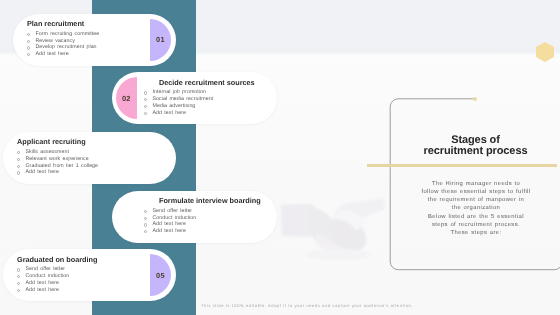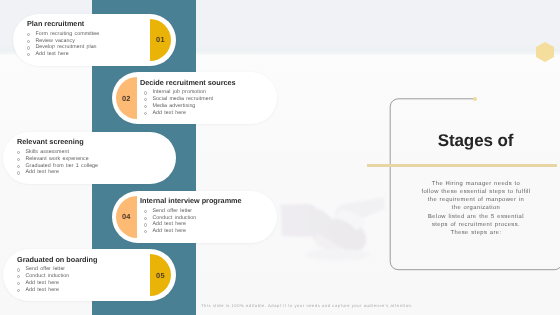--- a/index.html
+++ b/index.html
@@ -11,36 +11,36 @@
   .teal{position:absolute;left:91.5px;top:0;width:104px;height:315px;background:#4a8094;}
 
   .photo{position:absolute;left:276px;top:191px;width:115px;height:76px;opacity:0.8;}
 
   .hex{position:absolute;left:536px;top:42px;width:18px;height:20px;}
 
   .rrect{position:absolute;left:385px;top:92px;width:180px;height:184px;overflow:visible;}
   .golddot{position:absolute;left:473px;top:97px;width:4.2px;height:4.2px;border-radius:50%;background:#ecdc9c;}
   .goldline{position:absolute;left:367.3px;top:163.9px;width:189.4px;height:3.4px;background:#e7d5a3;}
 
-  .stitle{position:absolute;left:395px;top:134.5px;width:161px;text-align:center;font-size:17px;font-weight:bold;color:#262626;line-height:11.8px;letter-spacing:-0.1px;}
+  .stitle{position:absolute;left:395px;top:134.5px;width:161px;text-align:center;font-size:11px;font-weight:bold;color:#262626;line-height:11.8px;letter-spacing:-0.1px;}
   .sbody{position:absolute;left:406px;top:179.5px;width:140px;text-align:center;font-size:5.8px;color:#5f5f5f;line-height:8.25px;letter-spacing:0.42px;word-spacing:0.5px;}
 
   .card{position:absolute;height:52px;border-radius:26px;background:#fff;box-shadow:0 0.6px 2.2px rgba(80,100,120,.09);}
   .card .cap{position:absolute;top:5px;height:42px;width:21px;display:flex;align-items:center;justify-content:center;font-size:7.4px;font-weight:bold;color:#4a3a26;letter-spacing:.2px;}
-  .card.odd .cap{right:4.9px;border-radius:0 21px 21px 0;background:#eab308;}
-  .card.even .cap{left:3.8px;border-radius:21px 0 0 21px;background:#fdba74;}
+  .card.odd .cap{right:4.9px;border-radius:0 21px 21px 0;background:#c4b5fd;}
+  .card.even .cap{left:3.8px;border-radius:21px 0 0 21px;background:#f9a8d4;}
 
   .ctitle{position:absolute;font-size:7.3px;font-weight:bold;color:#2d2d2d;white-space:nowrap;letter-spacing:-0.02px;line-height:7.3px;}
   .cul{position:absolute;margin:0;padding:0;list-style:none;}
   .cul li{font-size:5.3px;color:#5f5f5f;line-height:6.85px;position:relative;padding-left:8.4px;white-space:nowrap;word-spacing:0.75px;letter-spacing:0.035px;}
   .cul li:before{content:"";position:absolute;left:0px;top:1.95px;width:3.2px;height:3.2px;border:0.8px solid #aaa;border-radius:50%;box-sizing:border-box;}
 
   .card.odd .ctitle{left:14.4px;top:6.3px;}
   .card.odd .cul{left:14.4px;top:17.2px;}
-  .card.even .ctitle{left:20px;top:6.3px;padding-left:8px;}
+  .card.even .ctitle{left:39px;top:6.3px;padding-left:8px;}
   .card.even .cul{left:32.1px;top:17.2px;}
 
   .footer{position:absolute;left:201px;top:302.6px;font-size:4.1px;color:#a8a8a8;letter-spacing:.57px;white-space:nowrap;}
 </style>
 </head>
 <body>
 
 <div class="slide">
   <div class="bg-top"></div>
   <div class="bg-bot"></div>
@@ -77,20 +77,21 @@
   </div>
 
   <svg class="rrect" viewBox="0 0 180 184" xmlns="http://www.w3.org/2000/svg">
     <path d="M 90 6.8 L 13.2 6.8 A 8 8 0 0 0 5.2 14.8 L 5.2 169.7 A 8 8 0 0 0 13.2 177.7 L 169.4 177.7 A 8 8 0 0 0 177.4 169.7 L 177.4 14.8" fill="none" stroke="#8b8b8f" stroke-width="0.85"></path>
   </svg>
   <div class="golddot"></div>
   <div class="goldline"></div>
 
   <div class="stitle">
     <div>Stages of</div>
+    <div>recruitment process</div>
   </div>
 
   <div class="sbody">
       <div>The Hiring manager needs to</div>
       <div>follow these essential steps to fulfill</div>
       <div>the requirement of manpower in</div>
       <div>the organization</div>
       <div>Below listed are the 5 essential</div>
       <div>steps of recruitment process.</div>
       <div>These steps are:</div>
@@ -111,31 +112,30 @@
         <div class="cap">02</div>
         <div class="ctitle">Decide recruitment sources</div>
         <ul class="cul">
           <li>Internal job promotion</li>
           <li>Social media recruitment</li>
           <li>Media advertising</li>
           <li>Add text here</li>
         </ul>
       </div>
       <div class="card odd" style="left: 2.7px; top: 131.7px; width: 173.1px;">
-        <div class="ctitle">Relevant screening</div>
+        <div class="ctitle">Applicant recruiting</div>
         <ul class="cul">
           <li>Skills assessment</li>
           <li>Relevant work experience</li>
           <li>Graduated from tier 1 college</li>
           <li>Add text here</li>
         </ul>
       </div>
       <div class="card even" style="left: 112px; top: 190.6px; width: 165px;">
-        <div class="cap">04</div>
-        <div class="ctitle">Internal interview programme</div>
+        <div class="ctitle">Formulate interview boarding</div>
         <ul class="cul">
           <li>Send offer letter</li>
           <li>Conduct induction</li>
           <li>Add text here</li>
           <li>Add text here</li>
         </ul>
       </div>
       <div class="card odd" style="left: 2.7px; top: 249.3px; width: 173.1px;">
         <div class="cap">05</div>
         <div class="ctitle">Graduated on boarding</div>

